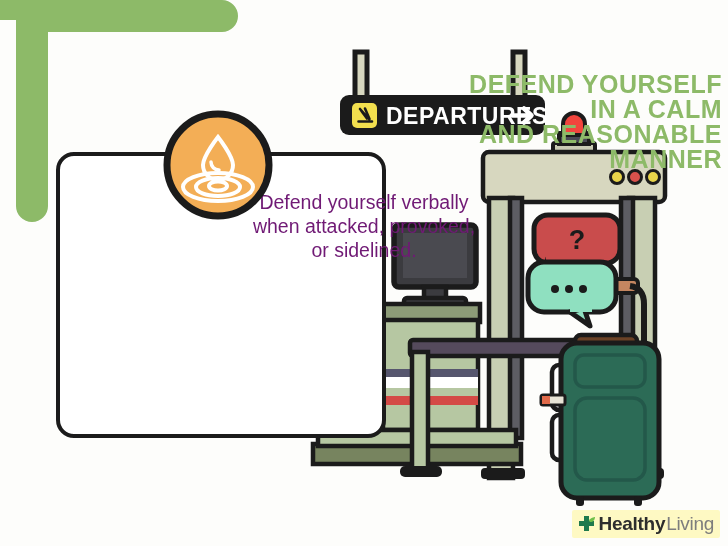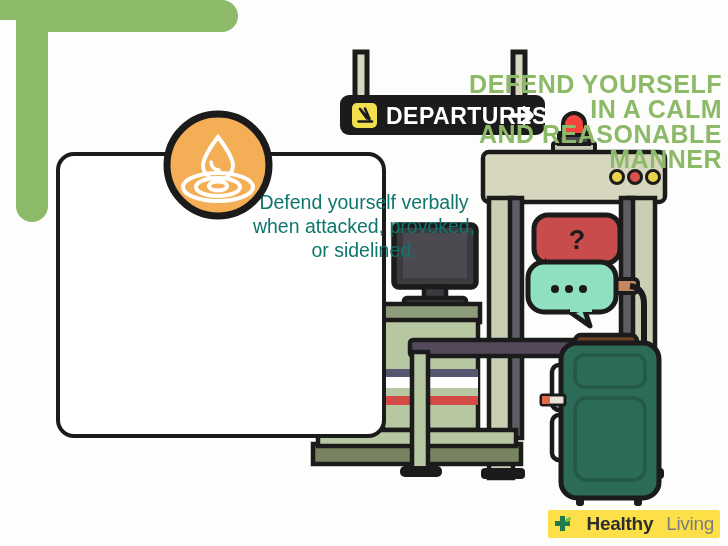--- a/index.html
+++ b/index.html
@@ -56,21 +56,21 @@
     letter-spacing: 0.5px;
     white-space: pre-line;
     z-index: 7;
     padding: 0 6px;
   }
   #card-body {
     position: absolute;
     left: 0; right: 0;
     top: 190px;
     text-align: center;
-    color: #0f766e;
+    color: #701a75;
     font-size: 19.5px;
     line-height: 24px;
     white-space: pre-line;
     z-index: 7;
     padding: 0 18px;
     box-sizing: border-box;
   }
 
   
   #badge-icon {
@@ -82,23 +82,23 @@
     z-index: 8;
   }
 
   
   #brand-logo {
     position: absolute;
     right: 8px;
     bottom: 8px;
     display: flex;
     align-items: center;
-    gap: 13px;
+    gap: 1px;
     z-index: 9;
-    background: #fde047;
+    background: #fef9c3;
     padding: 3px 6px 3px 4px;
     border-radius: 2px;
   }
   #brand-name-primary {
     font-size: 19px;
     font-weight: bold;
     color: #2d2d2d;
     letter-spacing: -0.3px;
   }
   #brand-name-secondary {

